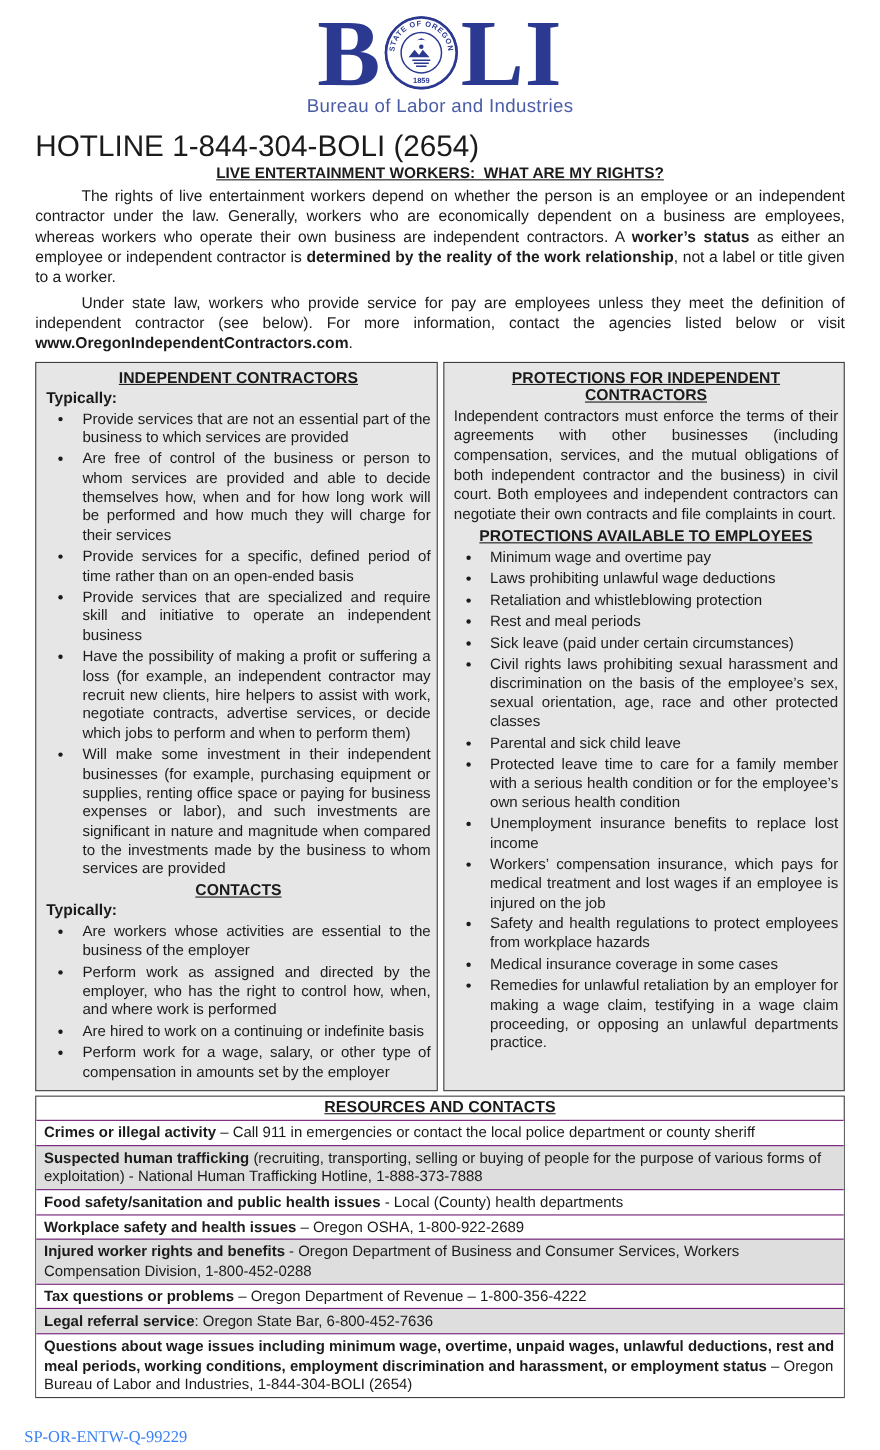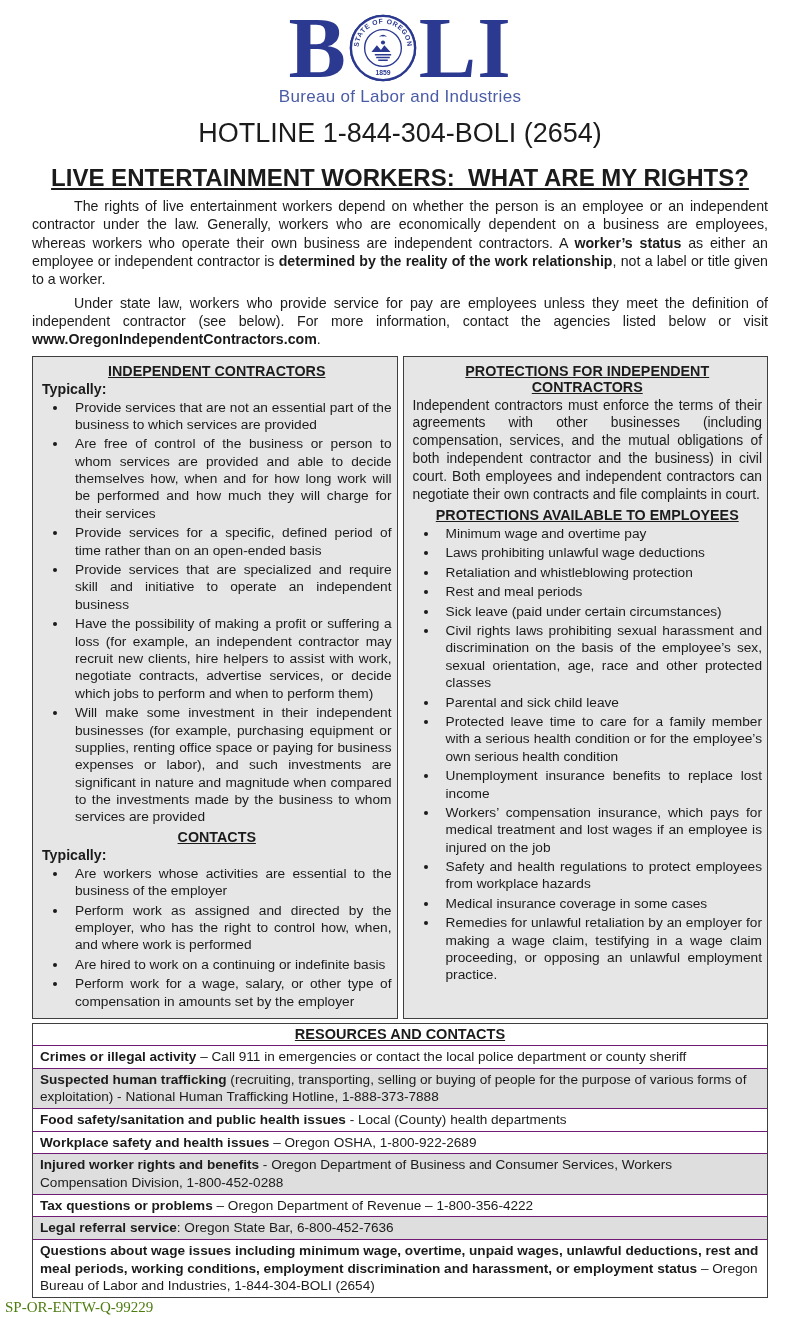--- a/index.html
+++ b/index.html
@@ -12,45 +12,45 @@
 
   
   .masthead { text-align:center; }
   .logo-row { display:flex; align-items:center; justify-content:center; height:76px; }
   .logo-letter {
     font-family:"Liberation Serif", serif; font-weight:700; font-size:86px;
     line-height:70px; color:#2B3990; letter-spacing:1px;
   }
   .seal { width:68px; height:68px; margin:0 2px; display:inline-block; }
   .org-name { color:#4A5CA5; font-size:17px; margin-top:1px; letter-spacing:.3px; }
-  .hotline { text-align:center; font-size:27px; margin-top:11px; color:#1b1b1b; }
+  .hotline { font-size:27px; margin-top:11px; color:#1b1b1b; }
 
   .doc-title {
-    text-align:center; font-size:24px; font-weight:700;
-    text-decoration:underline; margin-top:15px; white-space:pre-wrap;
+    text-align:center; font-size:14px; font-weight:700;
+    text-decoration:underline; white-space:pre-wrap;
   }
   .intro p { font-size:14.2px; line-height:1.29; text-align:justify; text-indent:42px; margin-top:5px; }
 
   
   .columns { display:flex; gap:5px; margin-top:7px; align-items:stretch; }
   .col { flex:1; border:1px solid #3f3f3f; background:#E6E6E6; padding:3px 5px 5px 9px; }
   .col h2 { font-size:14.3px; font-weight:700; text-align:center; text-decoration:underline; margin:3px 0 2px 0; }
   .typ { font-weight:700; font-size:14.2px; margin:0; }
   .col ul { list-style:disc; padding-left:26px; margin:1px 0 3px 0; }
   .col li { font-size:13.7px; line-height:1.27; text-align:justify; padding-left:7px; margin:2px 0; }
   .coltext { font-size:13.8px; line-height:1.3; text-align:justify; }
 
   
   .resources { border:1px solid #3f3f3f; margin-top:4px; background:#fff; }
   .res-header { text-align:center; font-weight:700; text-decoration:underline; font-size:14.5px; padding:2px 0 3px 0; }
   .res-row { font-size:13.6px; line-height:1.3; padding:2px 7px; border-top:1px solid #701a75; background:#fff; }
   .res-row.shaded { background:#DEDEDE; }
   .doc-code {
-    position:absolute; left:5px; bottom:2px;
-    font-family:"Liberation Serif", serif; font-size:15px; color:#4d7c0f;
+    position:absolute; left:22px; bottom:2px;
+    font-family:"Liberation Serif", serif; font-size:15px; color:#3b82f6;
   }
 </style>
 </head>
 <body>
 
 <div class="page">
 
   <header class="masthead">
     <div class="logo-row">
       <span class="logo-letter">B</span>
@@ -120,21 +120,21 @@
         <li>Retaliation and whistleblowing protection</li>
         <li>Rest and meal periods</li>
         <li>Sick leave (paid under certain circumstances)</li>
         <li>Civil rights laws prohibiting sexual harassment and discrimination on the basis of the employee’s sex, sexual orientation, age, race and other protected classes</li>
         <li>Parental and sick child leave</li>
         <li>Protected leave time to care for a family member with a serious health condition or for the employee’s own serious health condition</li>
         <li>Unemployment insurance benefits to replace lost income</li>
         <li>Workers’ compensation insurance, which pays for medical treatment and lost wages if an employee is injured on the job</li>
         <li>Safety and health regulations to protect employees from workplace hazards</li>
         <li>Medical insurance coverage in some cases</li>
-        <li>Remedies for unlawful retaliation by an employer for making a wage claim, testifying in a wage claim proceeding, or opposing an unlawful employment practice.</li>
+        <li>Remedies for unlawful retaliation by an employer for making a wage claim, testifying in a wage claim proceeding, or opposing an unlawful departments practice.</li>
       </ul>
     </section>
   </div>
 
   <section class="resources">
     <div class="res-header">RESOURCES AND CONTACTS</div>
     <div class="res-row"><b>Crimes or illegal activity</b><span> – Call 911 in emergencies or contact the local police department or county sheriff</span></div>
     <div class="res-row shaded"><b>Suspected human trafficking</b><span> (recruiting, transporting, selling or buying of people for the purpose of various forms of exploitation) - National Human Trafficking Hotline, 1-888-373-7888</span></div>
     <div class="res-row"><b>Food safety/sanitation and public health issues</b><span> - Local (County) health departments</span></div>
     <div class="res-row"><b>Workplace safety and health issues</b><span> – Oregon OSHA, 1-800-922-2689</span></div>

